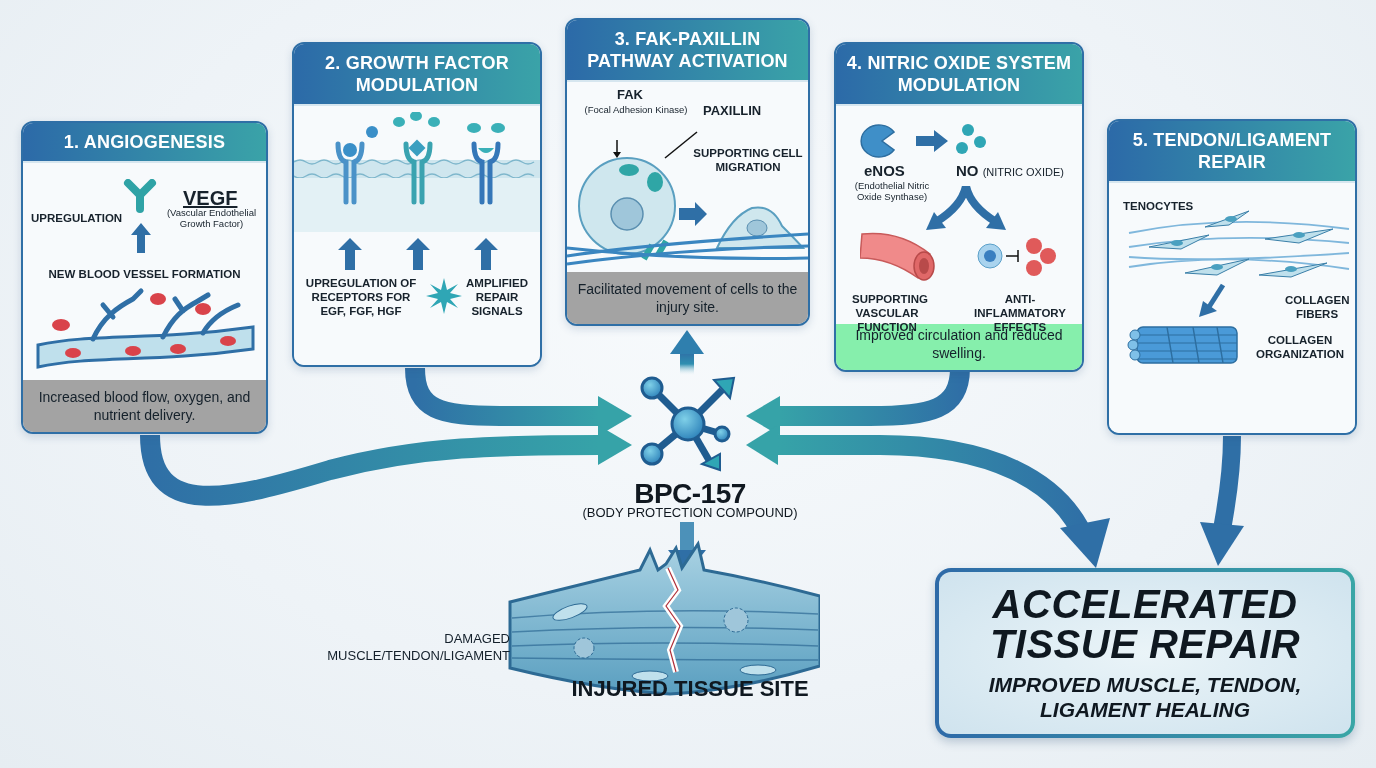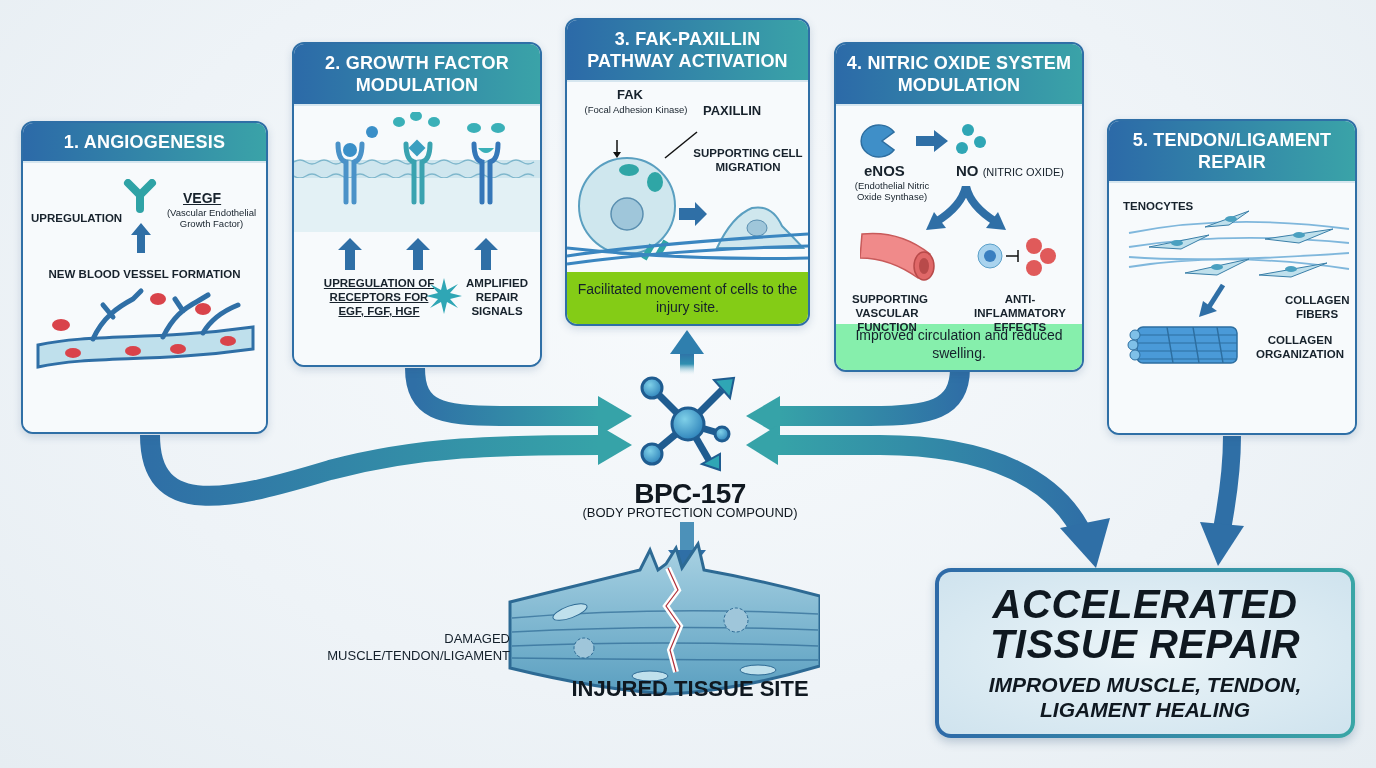--- a/index.html
+++ b/index.html
@@ -21,21 +21,21 @@
     display: flex; flex-direction: column;
   }
   .panel-head {
     background: linear-gradient(90deg, #2c6aa8 0%, #3aa3a8 100%);
     color: #fff; font-weight: bold; text-align: center;
     font-size: 18px; line-height: 22px; padding: 8px 6px;
     letter-spacing: 0.2px;
   }
   .panel-body { position: relative; flex: 1; background: #f7fafc; border-top: 2px solid #d6e6ef; }
   .panel-foot {
-    background: #84cc16; text-align: center; font-size: 14px; line-height: 18px;
+    background: #a3a3a3; text-align: center; font-size: 14px; line-height: 18px;
     padding: 8px 6px; color: #15212b;
   }
   .lbl { position: absolute; font-weight: bold; font-size: 11.5px; color: #17222c; text-align: center; line-height: 14px; }
   .sub { position: absolute; font-size: 9.5px; color: #17222c; text-align: center; line-height: 11px; }
   .ill { position: absolute; }
 
   #p1 { left: 21px; top: 121px; width: 247px; height: 313px; }
   #p2 { left: 292px; top: 42px; width: 250px; height: 325px; }
   #p3 { left: 565px; top: 18px; width: 245px; height: 308px; }
   #p4 { left: 834px; top: 42px; width: 250px; height: 330px; }
@@ -109,38 +109,39 @@
 </svg>
 
 <div class="panel" id="p1">
   <div class="panel-head">1. ANGIOGENESIS</div>
   <div class="panel-body">
     <svg class="ill" style="left:100px;top:16px" width="34" height="34" viewBox="0 0 34 34">
       <path d="M5 4 L17 16 L29 4" stroke="#2fa3a6" stroke-width="8" stroke-linecap="round" fill="none"></path>
       <path d="M17 16 L17 30" stroke="#2fa3a6" stroke-width="8" stroke-linecap="round"></path>
     </svg>
     <div class="lbl" style="left:8px;top:48px;">UPREGULATION</div>
-    <div class="lbl" style="left:160px;top:28px;font-size:14px;text-decoration:underline;">VEGF</div>
+    <div class="lbl" style="left:160px;top:28px;font-size:20px;text-decoration:underline;">VEGF</div>
     <div class="sub" style="left:136px;top:44px;width:105px;">(Vascular Endothelial Growth Factor)</div>
     <svg class="ill" style="left:108px;top:60px" width="20" height="30" viewBox="0 0 20 30">
       <polygon points="10,0 20,12 14,12 14,30 6,30 6,12 0,12" fill="#2f6fa6"></polygon>
     </svg>
     <div class="lbl" style="left:0;width:243px;top:104px;">NEW BLOOD VESSEL FORMATION</div>
     <svg class="ill" style="left:10px;top:124px" width="225" height="88" viewBox="0 0 225 88">
       <path d="M5 58 C60 46 120 54 220 40 L220 62 C120 76 60 68 5 80 Z" fill="#bfe0ec" stroke="#2f6fa6" stroke-width="3"></path>
       <path d="M60 52 C70 30 85 20 100 12 M80 30 L70 18 M100 12 L108 4 M130 50 C140 30 150 22 165 14 M150 24 L142 12 M165 14 L175 8 M170 46 C178 32 190 24 205 18" stroke="#2f6fa6" stroke-width="5" fill="none" stroke-linecap="round"></path>
       <ellipse cx="28" cy="38" rx="9" ry="6" fill="#d9434a"></ellipse>
       <ellipse cx="125" cy="12" rx="8" ry="6" fill="#d9434a"></ellipse>
       <ellipse cx="170" cy="22" rx="8" ry="6" fill="#d9434a"></ellipse>
       <ellipse cx="40" cy="66" rx="8" ry="5" fill="#d9434a"></ellipse>
       <ellipse cx="100" cy="64" rx="8" ry="5" fill="#d9434a"></ellipse>
       <ellipse cx="145" cy="62" rx="8" ry="5" fill="#d9434a"></ellipse>
       <ellipse cx="195" cy="54" rx="8" ry="5" fill="#d9434a"></ellipse>
     </svg>
   </div>
+  <div class="panel-foot">Increased blood flow, oxygen, and nutrient delivery.</div>
 </div>
 
 <div class="panel" id="p2">
   <div class="panel-head">2. GROWTH FACTOR MODULATION</div>
   <div class="panel-body">
     <svg class="ill" style="left:0;top:6px" width="246" height="120" viewBox="0 0 246 120">
       <rect x="0" y="48" width="246" height="18" fill="#cfe6ee"></rect>
       <path d="M0 50 Q6 46 12 50 T24 50 T36 50 T48 50 T60 50 T72 50 T84 50 T96 50 T108 50 T120 50 T132 50 T144 50 T156 50 T168 50 T180 50 T192 50 T204 50 T216 50 T228 50 T240 50" stroke="#7fb7cc" fill="none" stroke-width="1.5"></path>
       <path d="M0 64 Q6 68 12 64 T24 64 T36 64 T48 64 T60 64 T72 64 T84 64 T96 64 T108 64 T120 64 T132 64 T144 64 T156 64 T168 64 T180 64 T192 64 T204 64 T216 64 T228 64 T240 64" stroke="#7fb7cc" fill="none" stroke-width="1.5"></path>
       <rect x="0" y="66" width="246" height="54" fill="#e3f1f5"></rect>
@@ -158,21 +159,21 @@
       <path d="M180 32 Q180 48 188 50 L188 90 M196 50 L196 90 M196 50 Q204 48 204 32" stroke="#3577b8" stroke-width="5" fill="none" stroke-linecap="round"></path>
       <path d="M184 36 Q192 46 200 36 Z" fill="#3ab0b8"></path>
       <ellipse cx="180" cy="16" rx="7" ry="5" fill="#3ab0b8"></ellipse>
       <ellipse cx="204" cy="16" rx="7" ry="5" fill="#3ab0b8"></ellipse>
     </svg>
     <svg class="ill" style="left:40px;top:132px" width="180" height="32" viewBox="0 0 180 32">
       <polygon points="16,0 28,12 21,12 21,32 11,32 11,12 4,12" fill="#2f6fa6"></polygon>
       <polygon points="84,0 96,12 89,12 89,32 79,32 79,12 72,12" fill="#2f6fa6"></polygon>
       <polygon points="152,0 164,12 157,12 157,32 147,32 147,12 140,12" fill="#2f6fa6"></polygon>
     </svg>
-    <div class="lbl" style="left:26px;top:170px;width:118px;text-decoration:underline;">UPREGULATION OF RECEPTORS FOR EGF, FGF, HGF</div>
+    <div class="lbl" style="left:8px;top:170px;width:118px;">UPREGULATION OF RECEPTORS FOR EGF, FGF, HGF</div>
     <svg class="ill" style="left:132px;top:172px" width="36" height="36" viewBox="0 0 36 36">
       <polygon points="18,0 21,12 32,6 24,15 36,18 24,21 32,30 21,24 18,36 15,24 4,30 12,21 0,18 12,15 4,6 15,12" fill="#2fa6b5"></polygon>
     </svg>
     <div class="lbl" style="left:168px;top:170px;width:70px;">AMPLIFIED REPAIR SIGNALS</div>
   </div>
 </div>
 
 <div class="panel" id="p3">
   <div class="panel-head">3. FAK-PAXILLIN PATHWAY ACTIVATION</div>
   <div class="panel-body">

